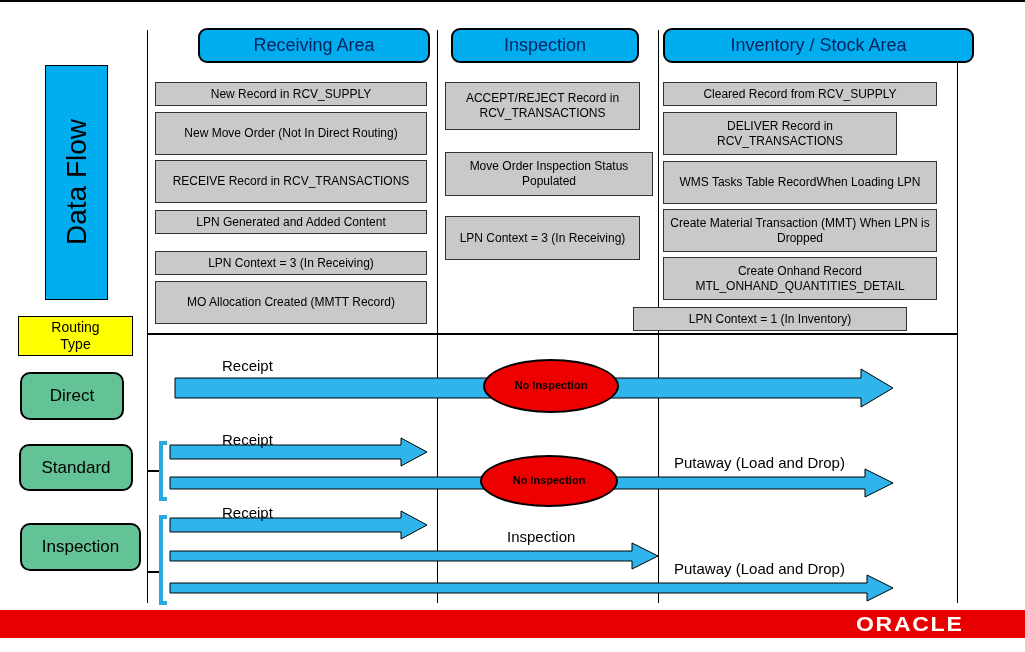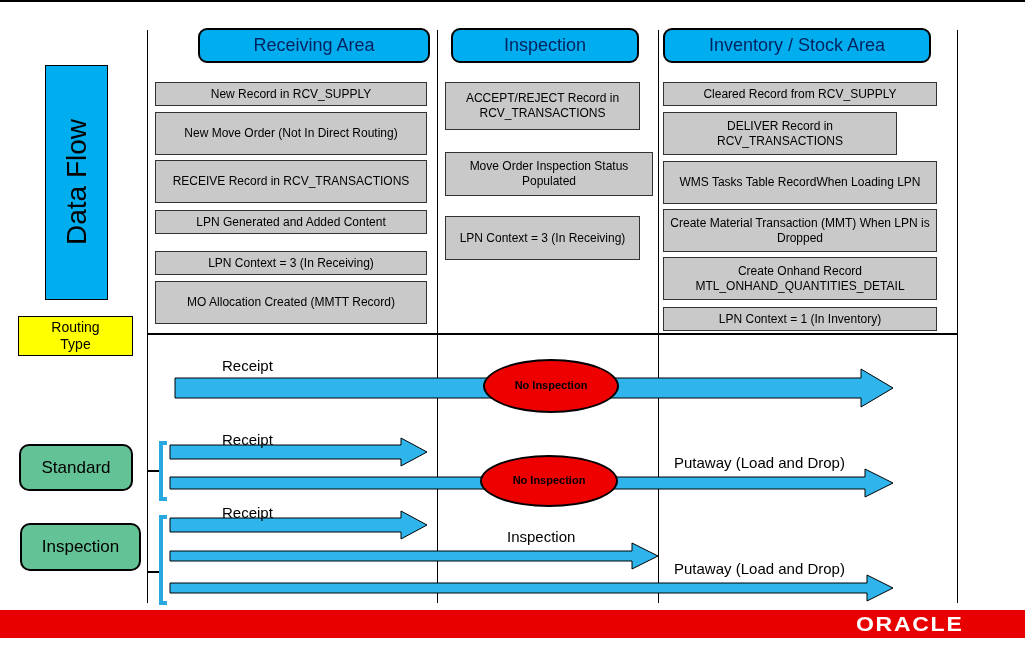--- a/index.html
+++ b/index.html
@@ -62,47 +62,50 @@
   <div class="vline" style="left:658px;"></div>
   <div class="vline" style="left:957px;"></div>
   <div class="hline"></div>
 
   <div class="col-header" style="left:198px;width:232px;">
     <span>Receiving Area</span>
   </div>
   <div class="col-header" style="left:451px;width:188px;">
     <span>Inspection</span>
   </div>
-  <div class="col-header" style="left:663px;width:268px;">
+  <div class="col-header" style="left:663px;width:311px;">
     <span>Inventory / Stock Area</span>
   </div>
 
   <div class="pbox" style="left:155px;top:82px;width:272px;height:24px;">New Record in RCV_SUPPLY</div>
   <div class="pbox" style="left:155px;top:112px;width:272px;height:43px;">New Move Order  (Not In Direct Routing)</div>
   <div class="pbox" style="left:155px;top:160px;width:272px;height:43px;">RECEIVE Record in RCV_TRANSACTIONS</div>
   <div class="pbox" style="left:155px;top:210px;width:272px;height:24px;">LPN Generated and Added Content</div>
   <div class="pbox" style="left:155px;top:251px;width:272px;height:24px;">LPN Context = 3 (In Receiving)</div>
   <div class="pbox" style="left:155px;top:281px;width:272px;height:43px;">MO Allocation Created (MMTT Record)</div>
 
   <div class="pbox" style="left:445px;top:82px;width:195px;height:48px;">ACCEPT/REJECT Record in RCV_TRANSACTIONS</div>
   <div class="pbox" style="left:445px;top:152px;width:208px;height:44px;">Move Order Inspection Status Populated</div>
   <div class="pbox" style="left:445px;top:216px;width:195px;height:44px;">LPN Context = 3 (In Receiving)</div>
 
   <div class="pbox" style="left:663px;top:82px;width:274px;height:24px;">Cleared Record from RCV_SUPPLY</div>
   <div class="pbox" style="left:663px;top:112px;width:234px;height:43px;">DELIVER Record in RCV_TRANSACTIONS</div>
   <div class="pbox" style="left:663px;top:161px;width:274px;height:43px;">WMS Tasks Table RecordWhen Loading LPN</div>
   <div class="pbox" style="left:663px;top:209px;width:274px;height:43px;">Create Material Transaction (MMT) When LPN is Dropped</div>
   <div class="pbox" style="left:663px;top:257px;width:274px;height:43px;">Create Onhand  Record MTL_ONHAND_QUANTITIES_DETAIL</div>
-  <div class="pbox" style="left:663px;top:307px;width:274px;height:24px;">LPN Context = 1 (In Inventory)</div>
+  <div class="pbox" style="left:633px;top:307px;width:274px;height:24px;">LPN Context = 1 (In Inventory)</div>
 
   <div class="dataflow">
     <span>Data Flow</span>
   </div>
   <div class="routingtype">
     <span>Routing Type</span>
+  </div>
+  <div class="routing" style="left:20px;top:372px;width:104px;height:48px;">
+    <span>Direct</span>
   </div>
   <div class="routing" style="left:19px;top:444px;width:114px;height:47px;">
     <span>Standard</span>
   </div>
   <div class="routing" style="left:20px;top:523px;width:121px;height:48px;">
     <span>Inspection</span>
   </div>
 
   <svg class="arrow-layer" viewBox="0 0 1025 652">
 

